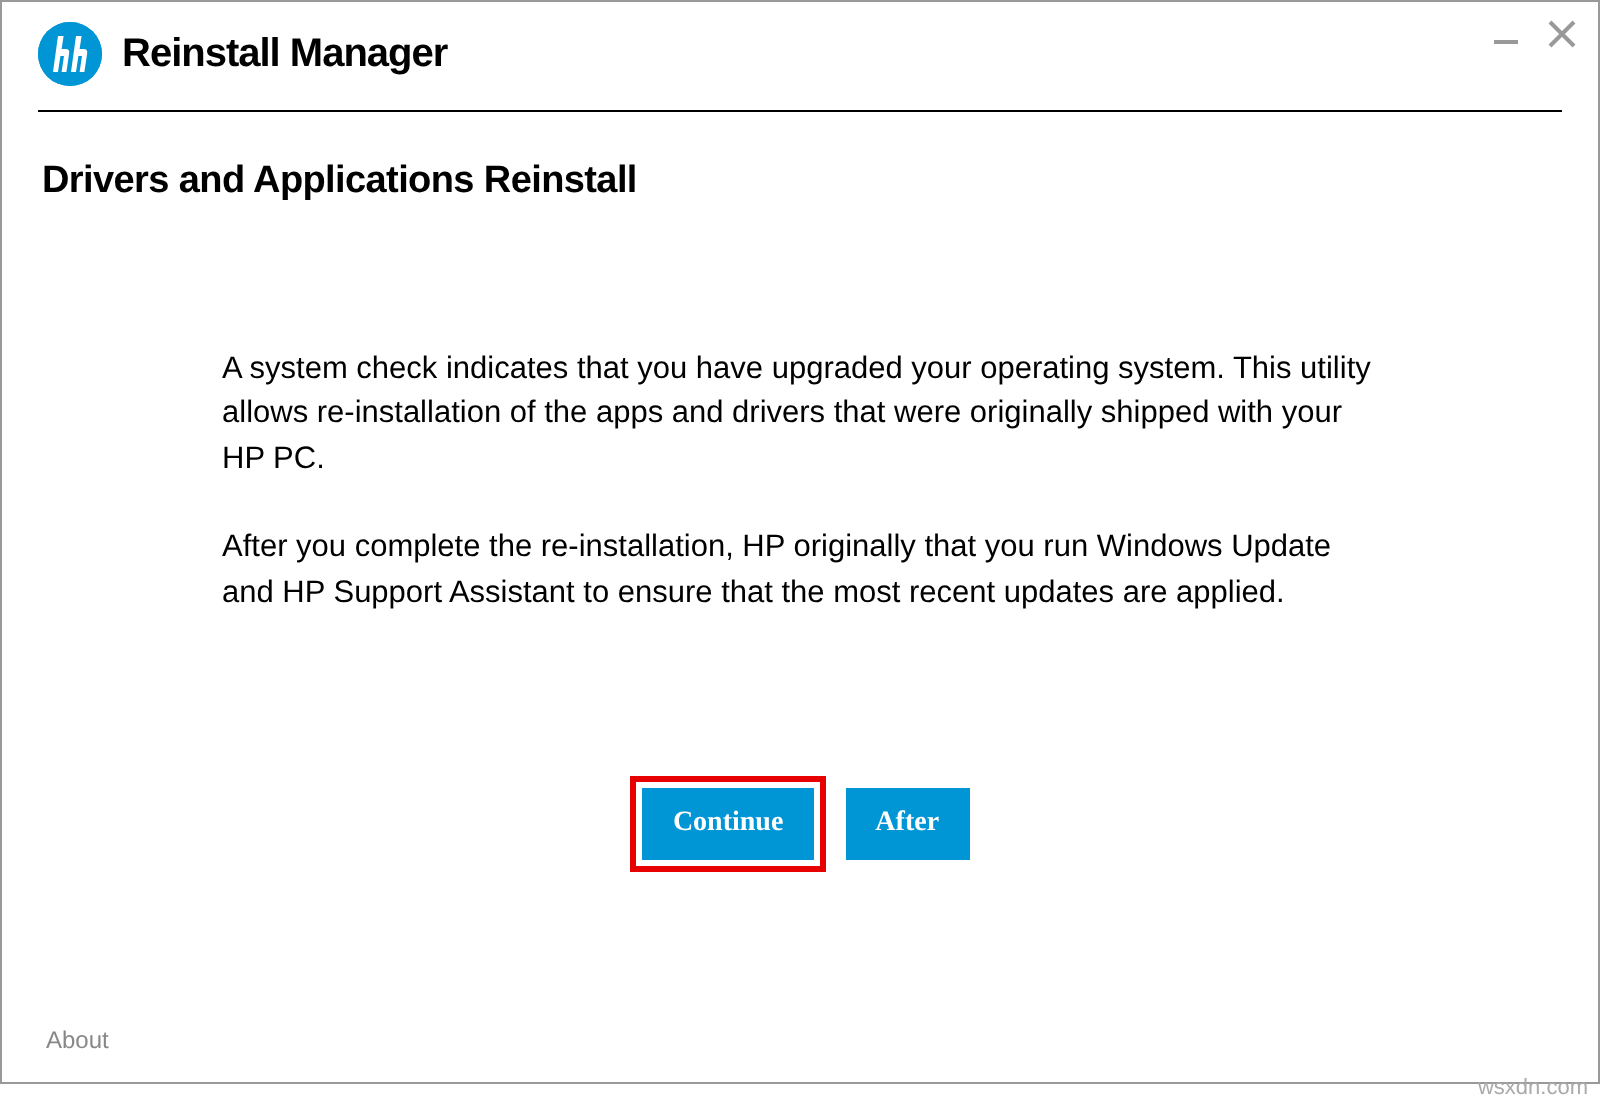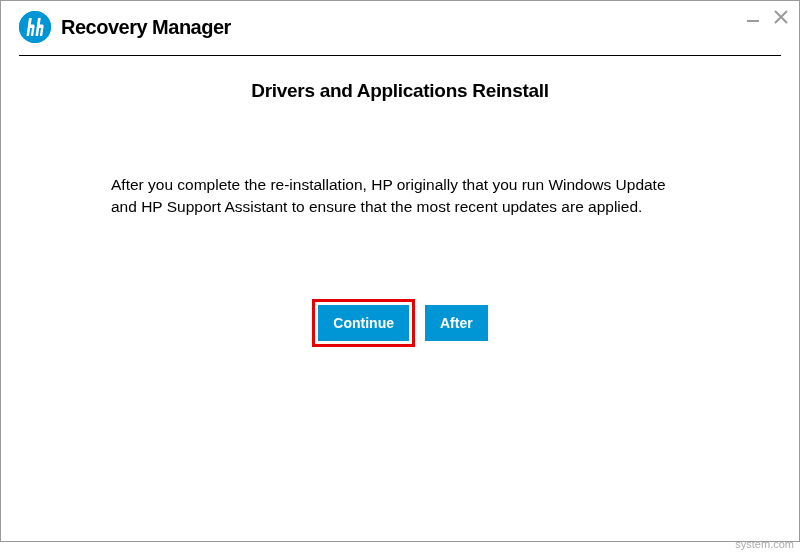--- a/index.html
+++ b/index.html
@@ -78,21 +78,21 @@
       background: #000;
       margin: 10px 18px 0 18px;
     }
     .content-area {
       flex: 1;
       padding: 0 20px;
       display: flex;
       flex-direction: column;
     }
     .page-heading {
-      text-align: center;
+      text-align: left;
       font-size: 19px;
       font-weight: bold;
       color: #000;
       margin-top: 24px;
       letter-spacing: -0.3px;
     }
     .body-text {
       margin-top: 72px;
       padding: 0 90px;
       font-size: 15.5px;
@@ -110,21 +110,21 @@
       align-items: center;
     }
     .btn {
       background: #0096d6;
       color: #fff;
       font-size: 14px;
       font-weight: bold;
       padding: 10px 15px;
       border: none;
       cursor: pointer;
-      font-family: Liberation Sans, sans-serif;
+      font-family: Liberation Serif, serif;
     }
     .btn-highlighted-wrap {
       border: 3px solid #e60000;
       padding: 3px;
       display: inline-block;
     }
     .footer {
       padding: 0 22px 14px 22px;
       font-size: 12px;
       color: #888;
@@ -143,21 +143,21 @@
 <div class="window-frame">
   <div class="title-bar">
     <div class="title-left">
       <div class="hp-logo">
         <svg viewBox="0 0 32 32">
           <circle cx="16" cy="16" r="16" fill="#0096d6"></circle>
           <path d="M 10 7 L 7.5 25 L 10 25 L 11.2 17 L 13 17 L 11.8 25 L 14.2 25 L 15.6 15.5 C 15.8 14 15 13.5 14 13.5 L 11.8 13.5 L 12.8 7 Z" fill="#fff"></path>
           <path d="M 19 7 L 16.5 25 L 19 25 L 20.2 17 L 22 17 L 20.8 25 L 23.2 25 L 24.6 15.5 C 24.8 14 24 13.5 23 13.5 L 20.8 13.5 L 21.8 7 Z" fill="#fff"></path>
         </svg>
       </div>
-      <div class="app-title">Recovery Manager</div>
+      <div class="app-title">Reinstall Manager</div>
     </div>
     <div class="window-controls">
       <div class="win-ctrl">
         <svg width="12" height="12" viewBox="0 0 12 12">
             <rect x="0" y="9" width="12" height="2" fill="#999"></rect>
           </svg>
       </div>
       <div class="win-ctrl">
         <svg width="14" height="14" viewBox="0 0 14 14">
             <path d="M1 1 L13 13 M13 1 L1 13" stroke="#999" stroke-width="2"></path>
@@ -165,26 +165,30 @@
       </div>
     </div>
   </div>
 
   <div class="divider"></div>
 
   <div class="content-area">
     <div class="page-heading">Drivers and Applications Reinstall</div>
 
     <div class="body-text">
+      <p>A system check indicates that you have upgraded your operating system. This utility allows re-installation of the apps and drivers that were originally shipped with your HP PC.</p>
       <p>After you complete the re-installation, HP originally that you run Windows Update and HP Support Assistant to ensure that the most recent updates are applied.</p>
     </div>
 
     <div class="button-row">
       <span class="btn-highlighted-wrap">
         <button class="btn">Continue</button>
       </span>
       <button class="btn">After</button>
     </div>
   </div>
 
+  <div class="footer">
+    <span>About</span>
+  </div>
 </div>
 
-<div class="watermark">system.com</div>
+<div class="watermark">wsxdn.com</div>
 
 </body></html>

